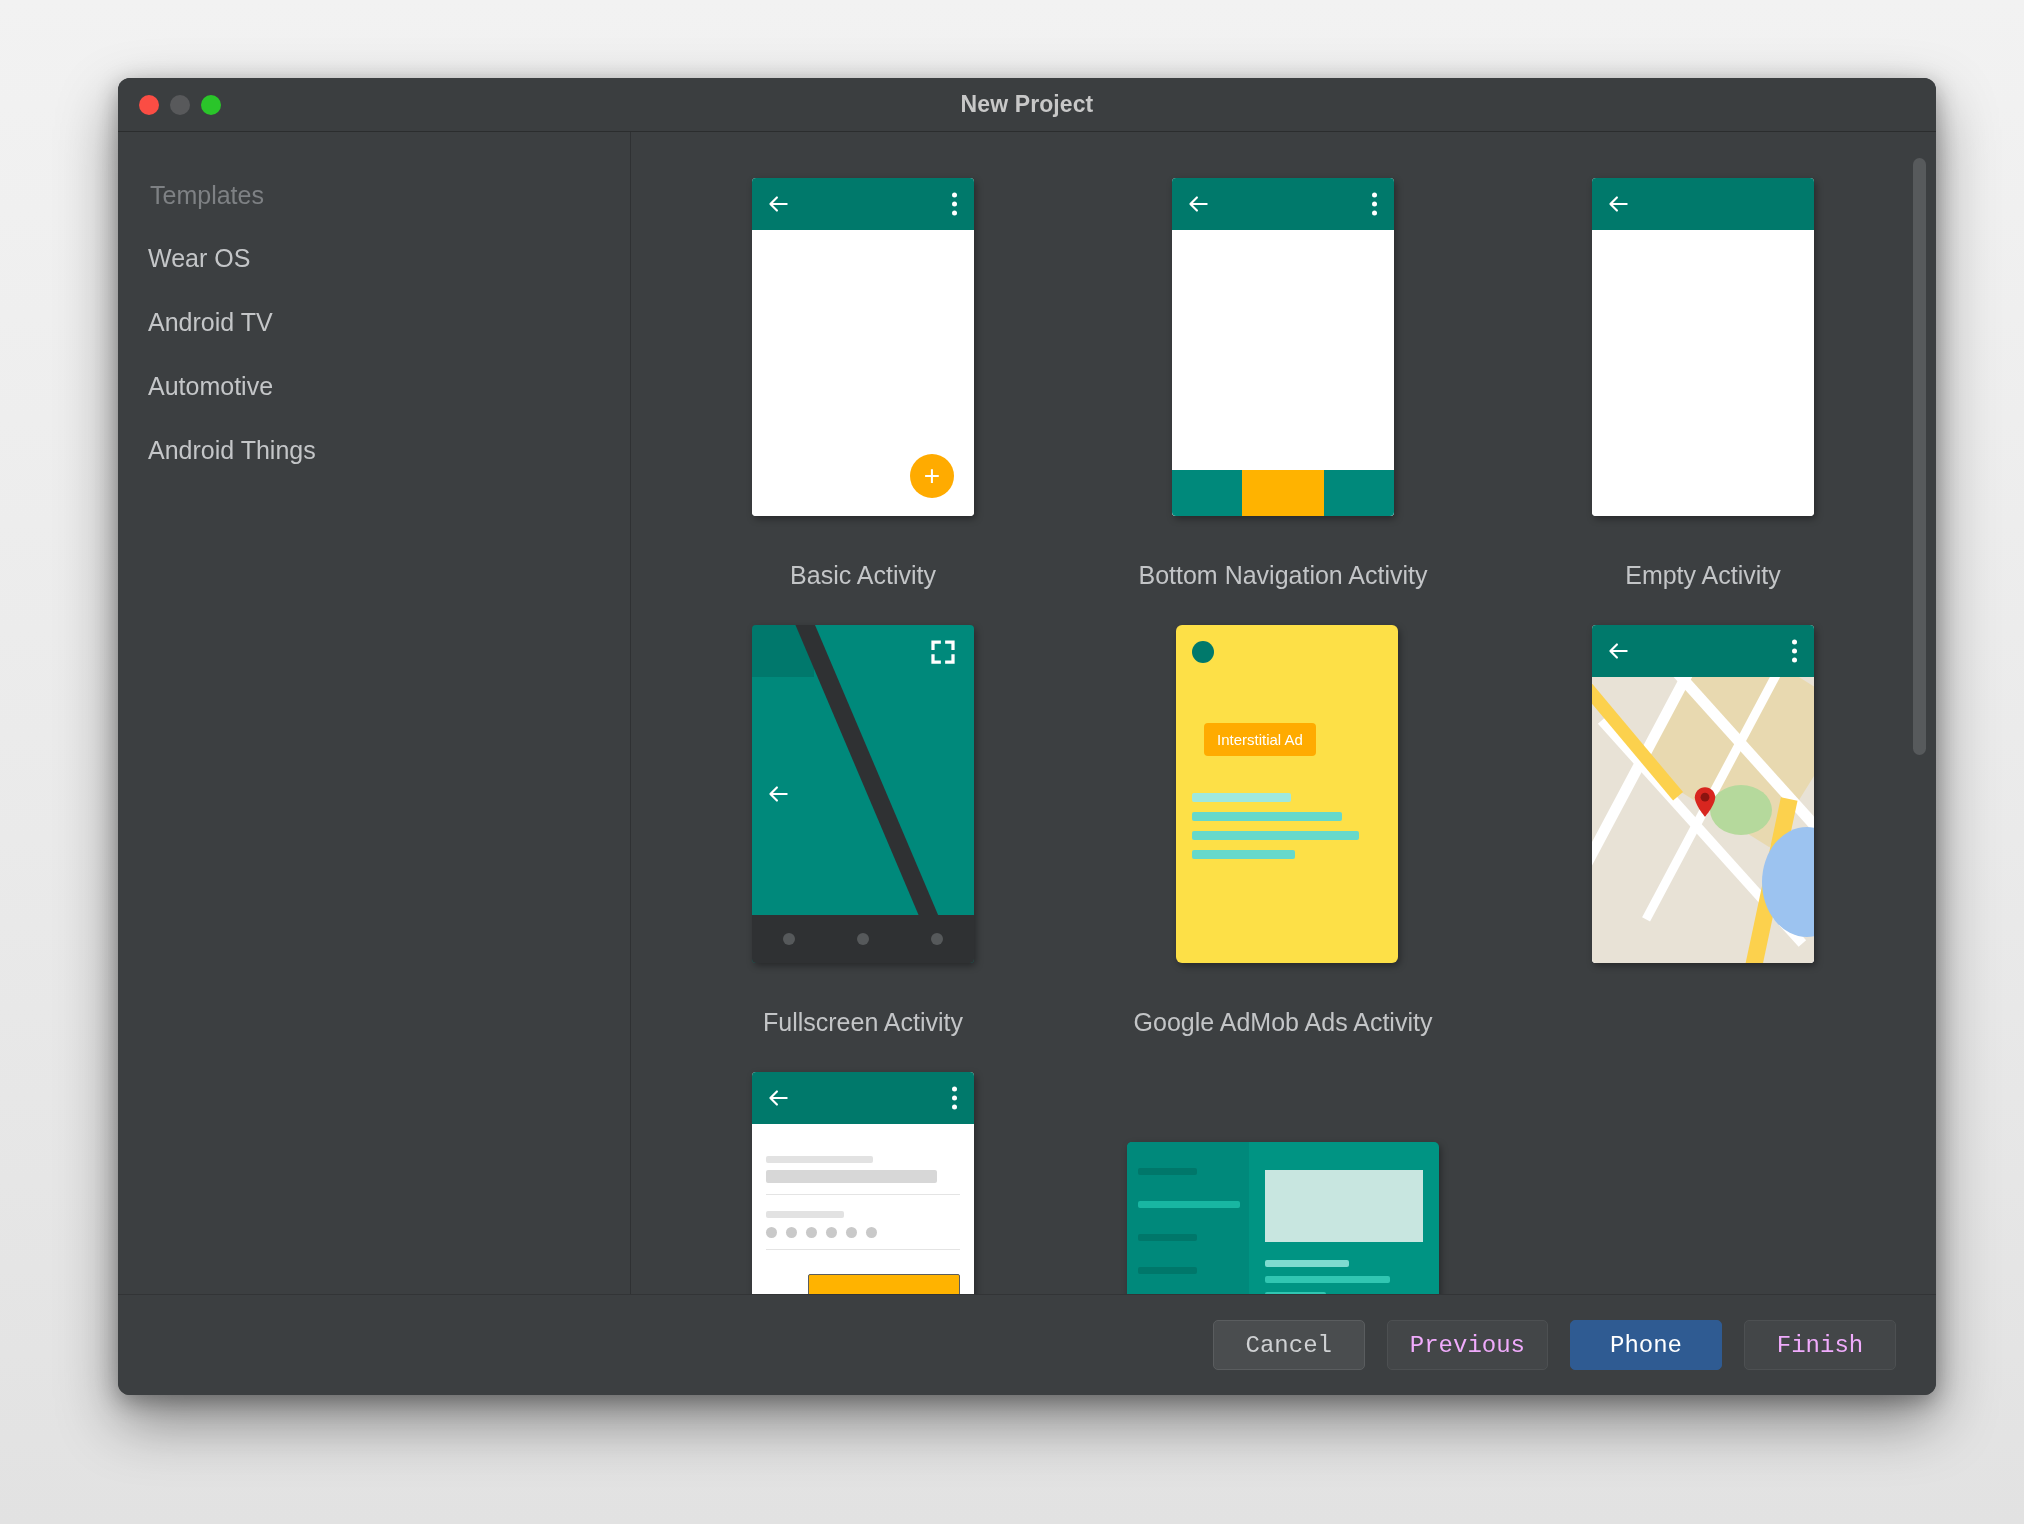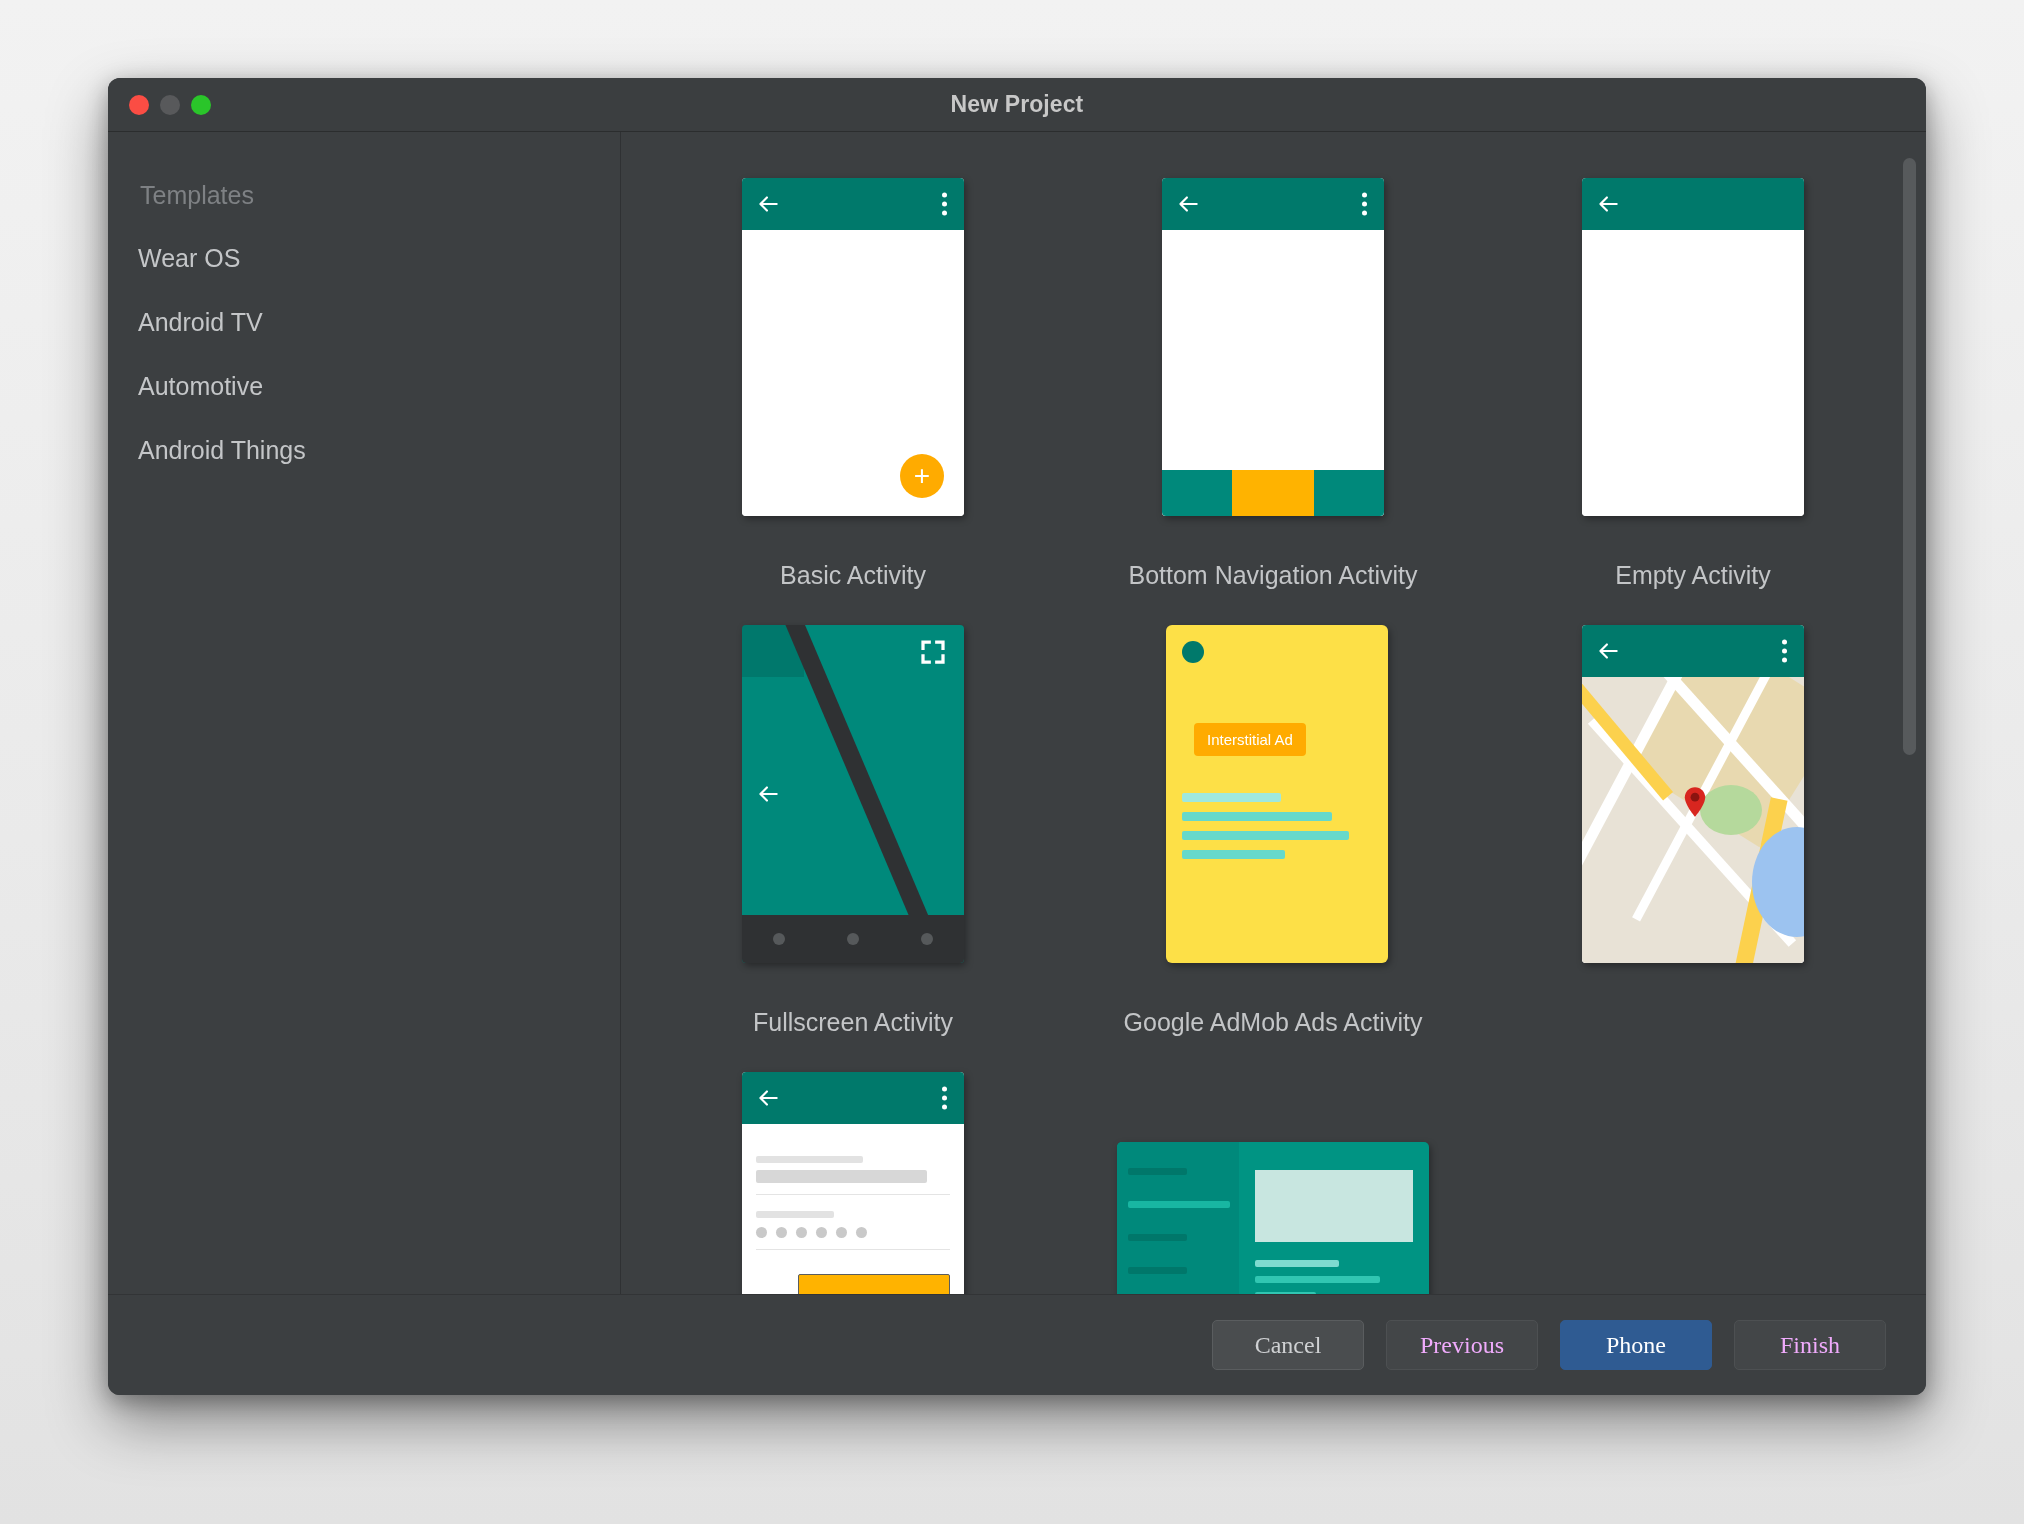--- a/index.html
+++ b/index.html
@@ -12,21 +12,21 @@
 
   body {
     background: linear-gradient(180deg, #f2f2f2 0%, #eaeaea 55%, #e2e2e2 100%);
     font-family: "Liberation Sans", sans-serif;
     -webkit-font-smoothing: antialiased;
   }
 
   
   .window {
     position: absolute;
-    left: 108px;
+    left: 118px;
     top: 78px;
     width: 1818px;
     height: 1317px;
     background: #3c3f41;
     border-radius: 12px;
     box-shadow: 0 26px 60px rgba(0,0,0,0.42),
                 0 6px 22px rgba(0,0,0,0.30);
     overflow: hidden;
     display: flex;
     flex-direction: column;
@@ -323,21 +323,21 @@
     justify-content: flex-end;
     padding-right: 40px;
     gap: 22px;
   }
   .btn {
     height: 50px;
     min-width: 152px;
     padding: 1px 22px;
     border-radius: 5px;
     font-size: 24px;
-    font-family: Liberation Serif, serif;
+    font-family: Liberation Mono, monospace;
     border: 1px solid #5a5d5f;
     background: #4a4d4f;
     color: #cfd1d3;
     cursor: pointer;
   }
   .btn.disabled { color: #f0abfc; border-color: #4d5052; background: #434648; cursor: default; }
   .btn.primary  { background: #2f5b92; border-color: #2f5b92; color: #ffffff; }
 </style>
 </head>
 <body>

